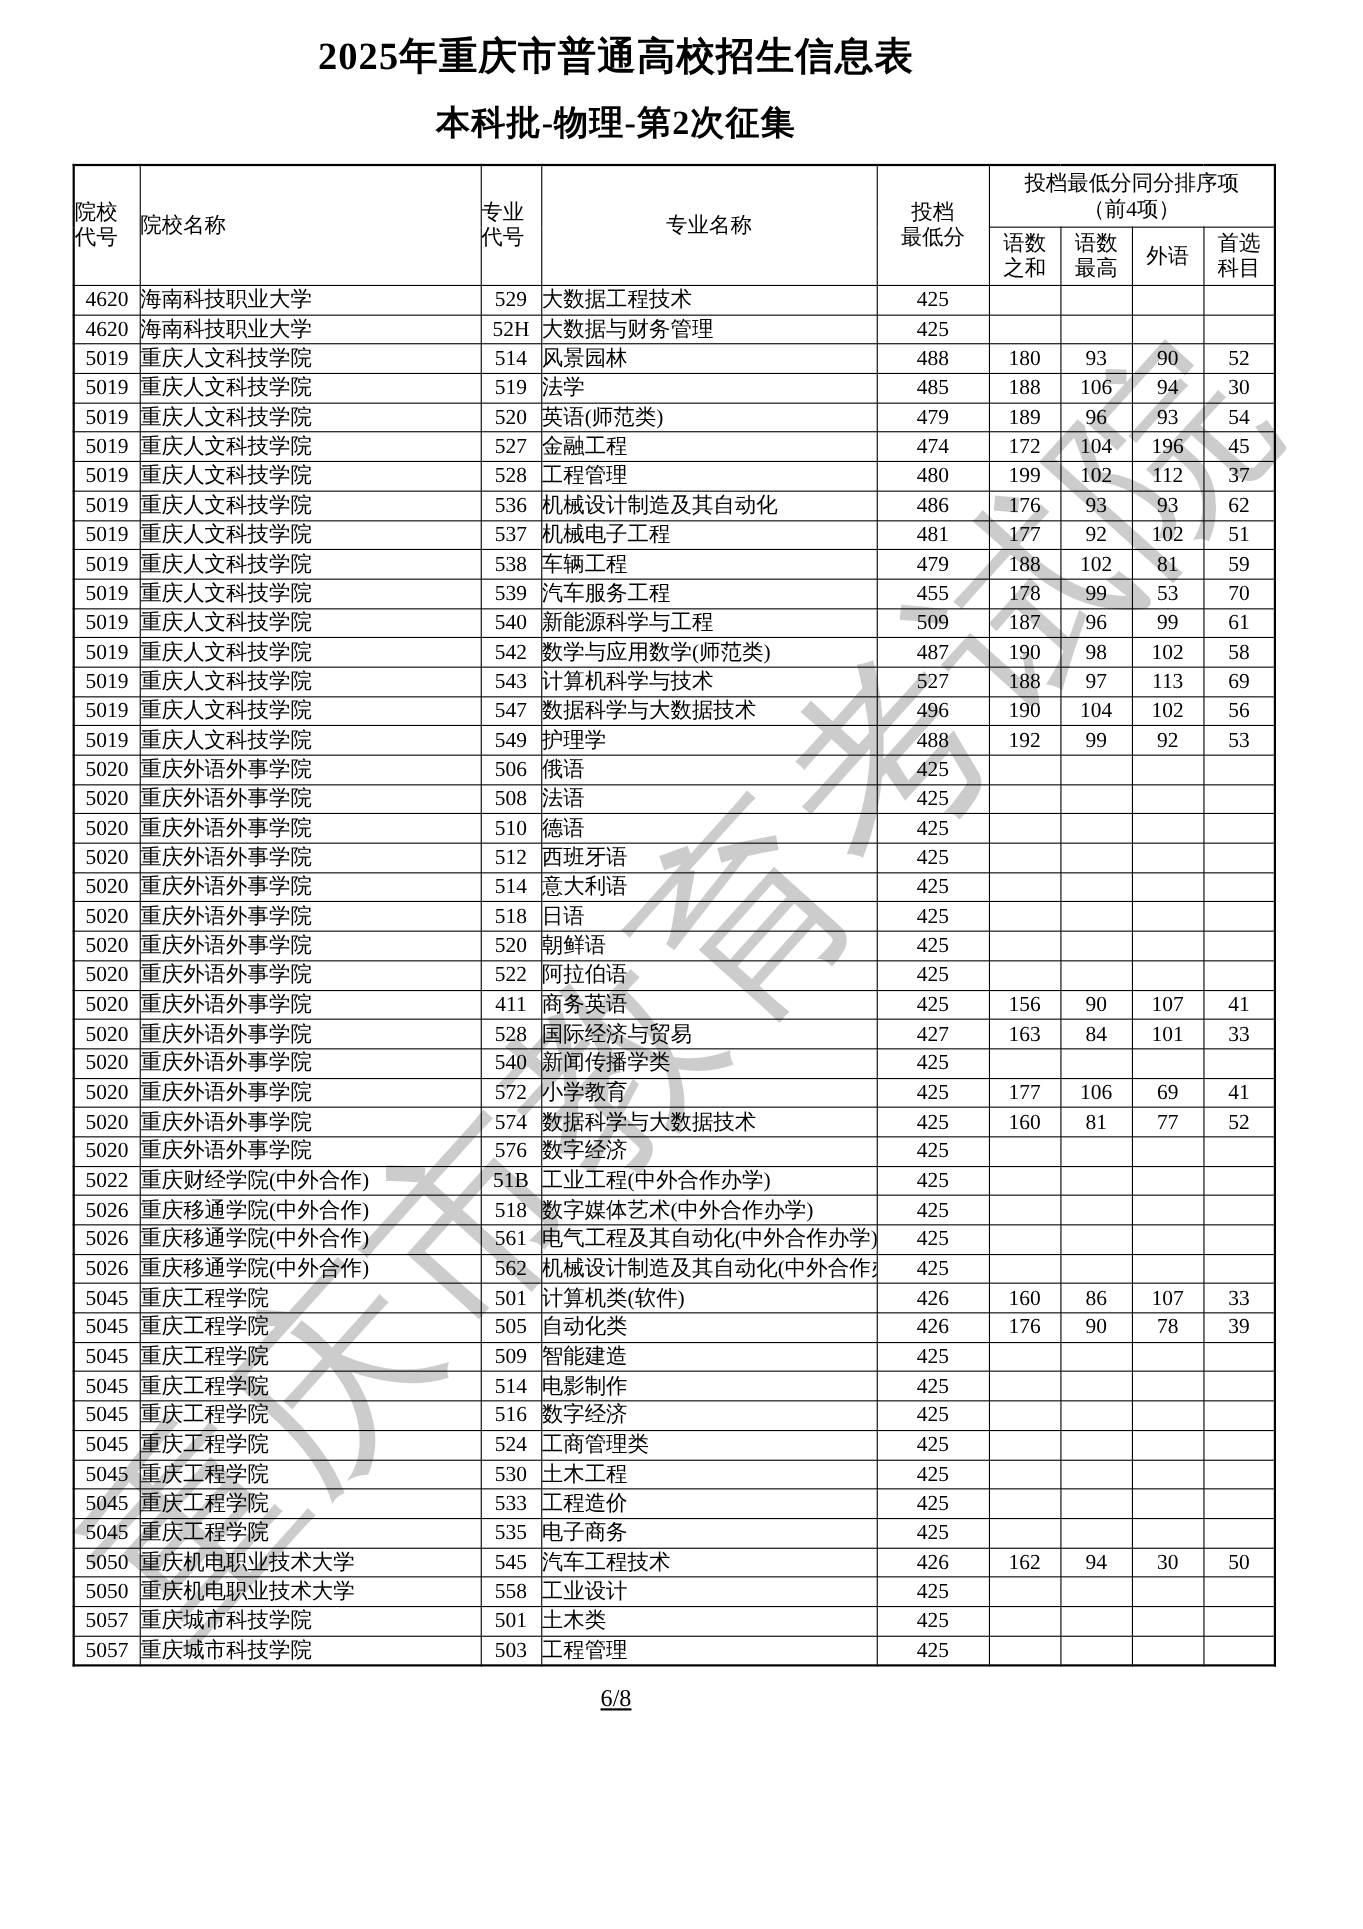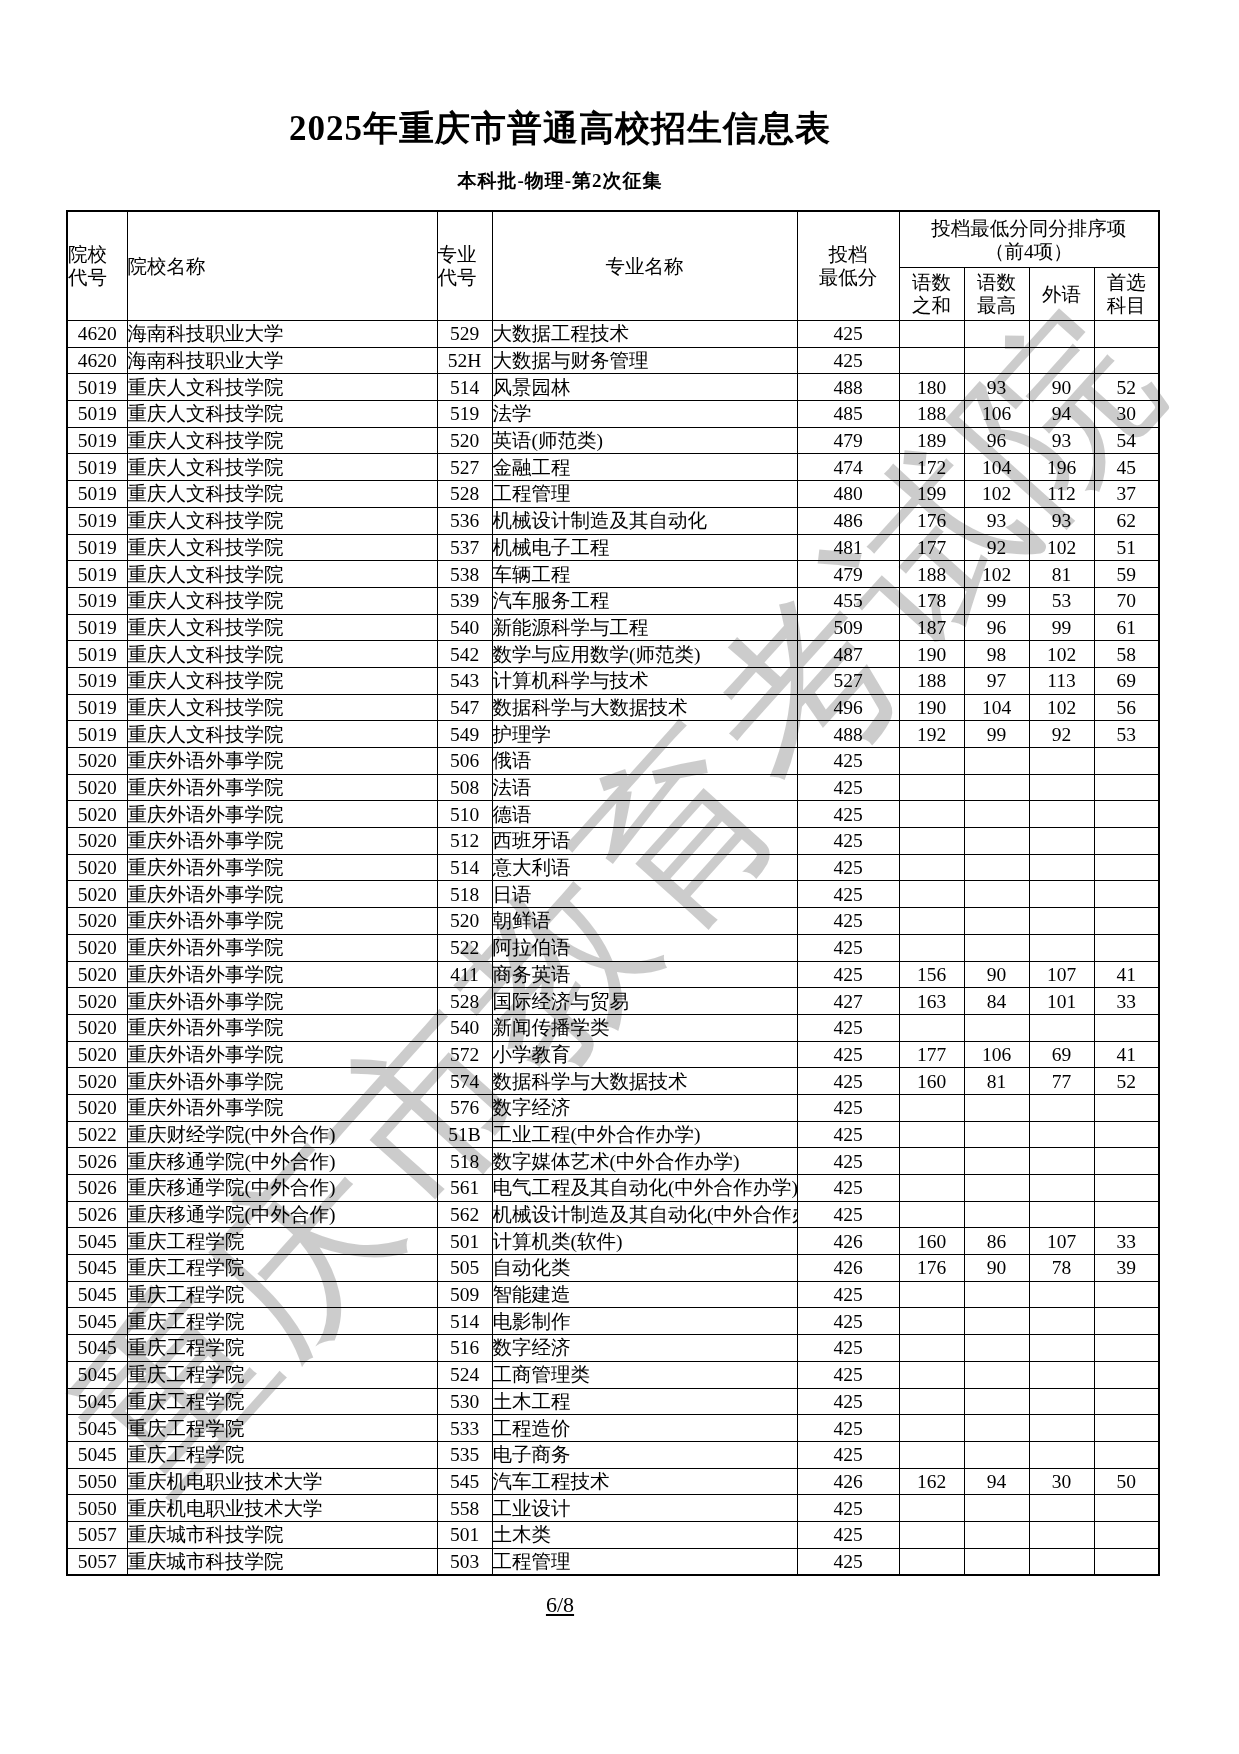--- a/index.html
+++ b/index.html
@@ -18,29 +18,28 @@
     font-size:182px;
     letter-spacing:6px;
     white-space:nowrap;
     color:rgba(0,0,0,0.20);
     z-index:0;
     pointer-events:none;
     font-weight:400;
   }
   .page-head{width:1120px;text-align:center;position:relative;z-index:1;}
   .doc-title{
-    padding-top:77px;
+    padding-top:28px;
     font-size:35px;
     font-weight:bold;
     letter-spacing:1px;
-    margin-top:28px;
   }
   .doc-subtitle{
     margin-top:16px;
-    font-size:19px;
+    font-size:31px;
     font-weight:bold;
     letter-spacing:1px;
     font-family:Liberation Serif, serif;
   }
   table.main{
     position:relative;z-index:1;
     margin:16px 0 0 66px;
     border-collapse:collapse;
     table-layout:fixed;
     width:1092px;

